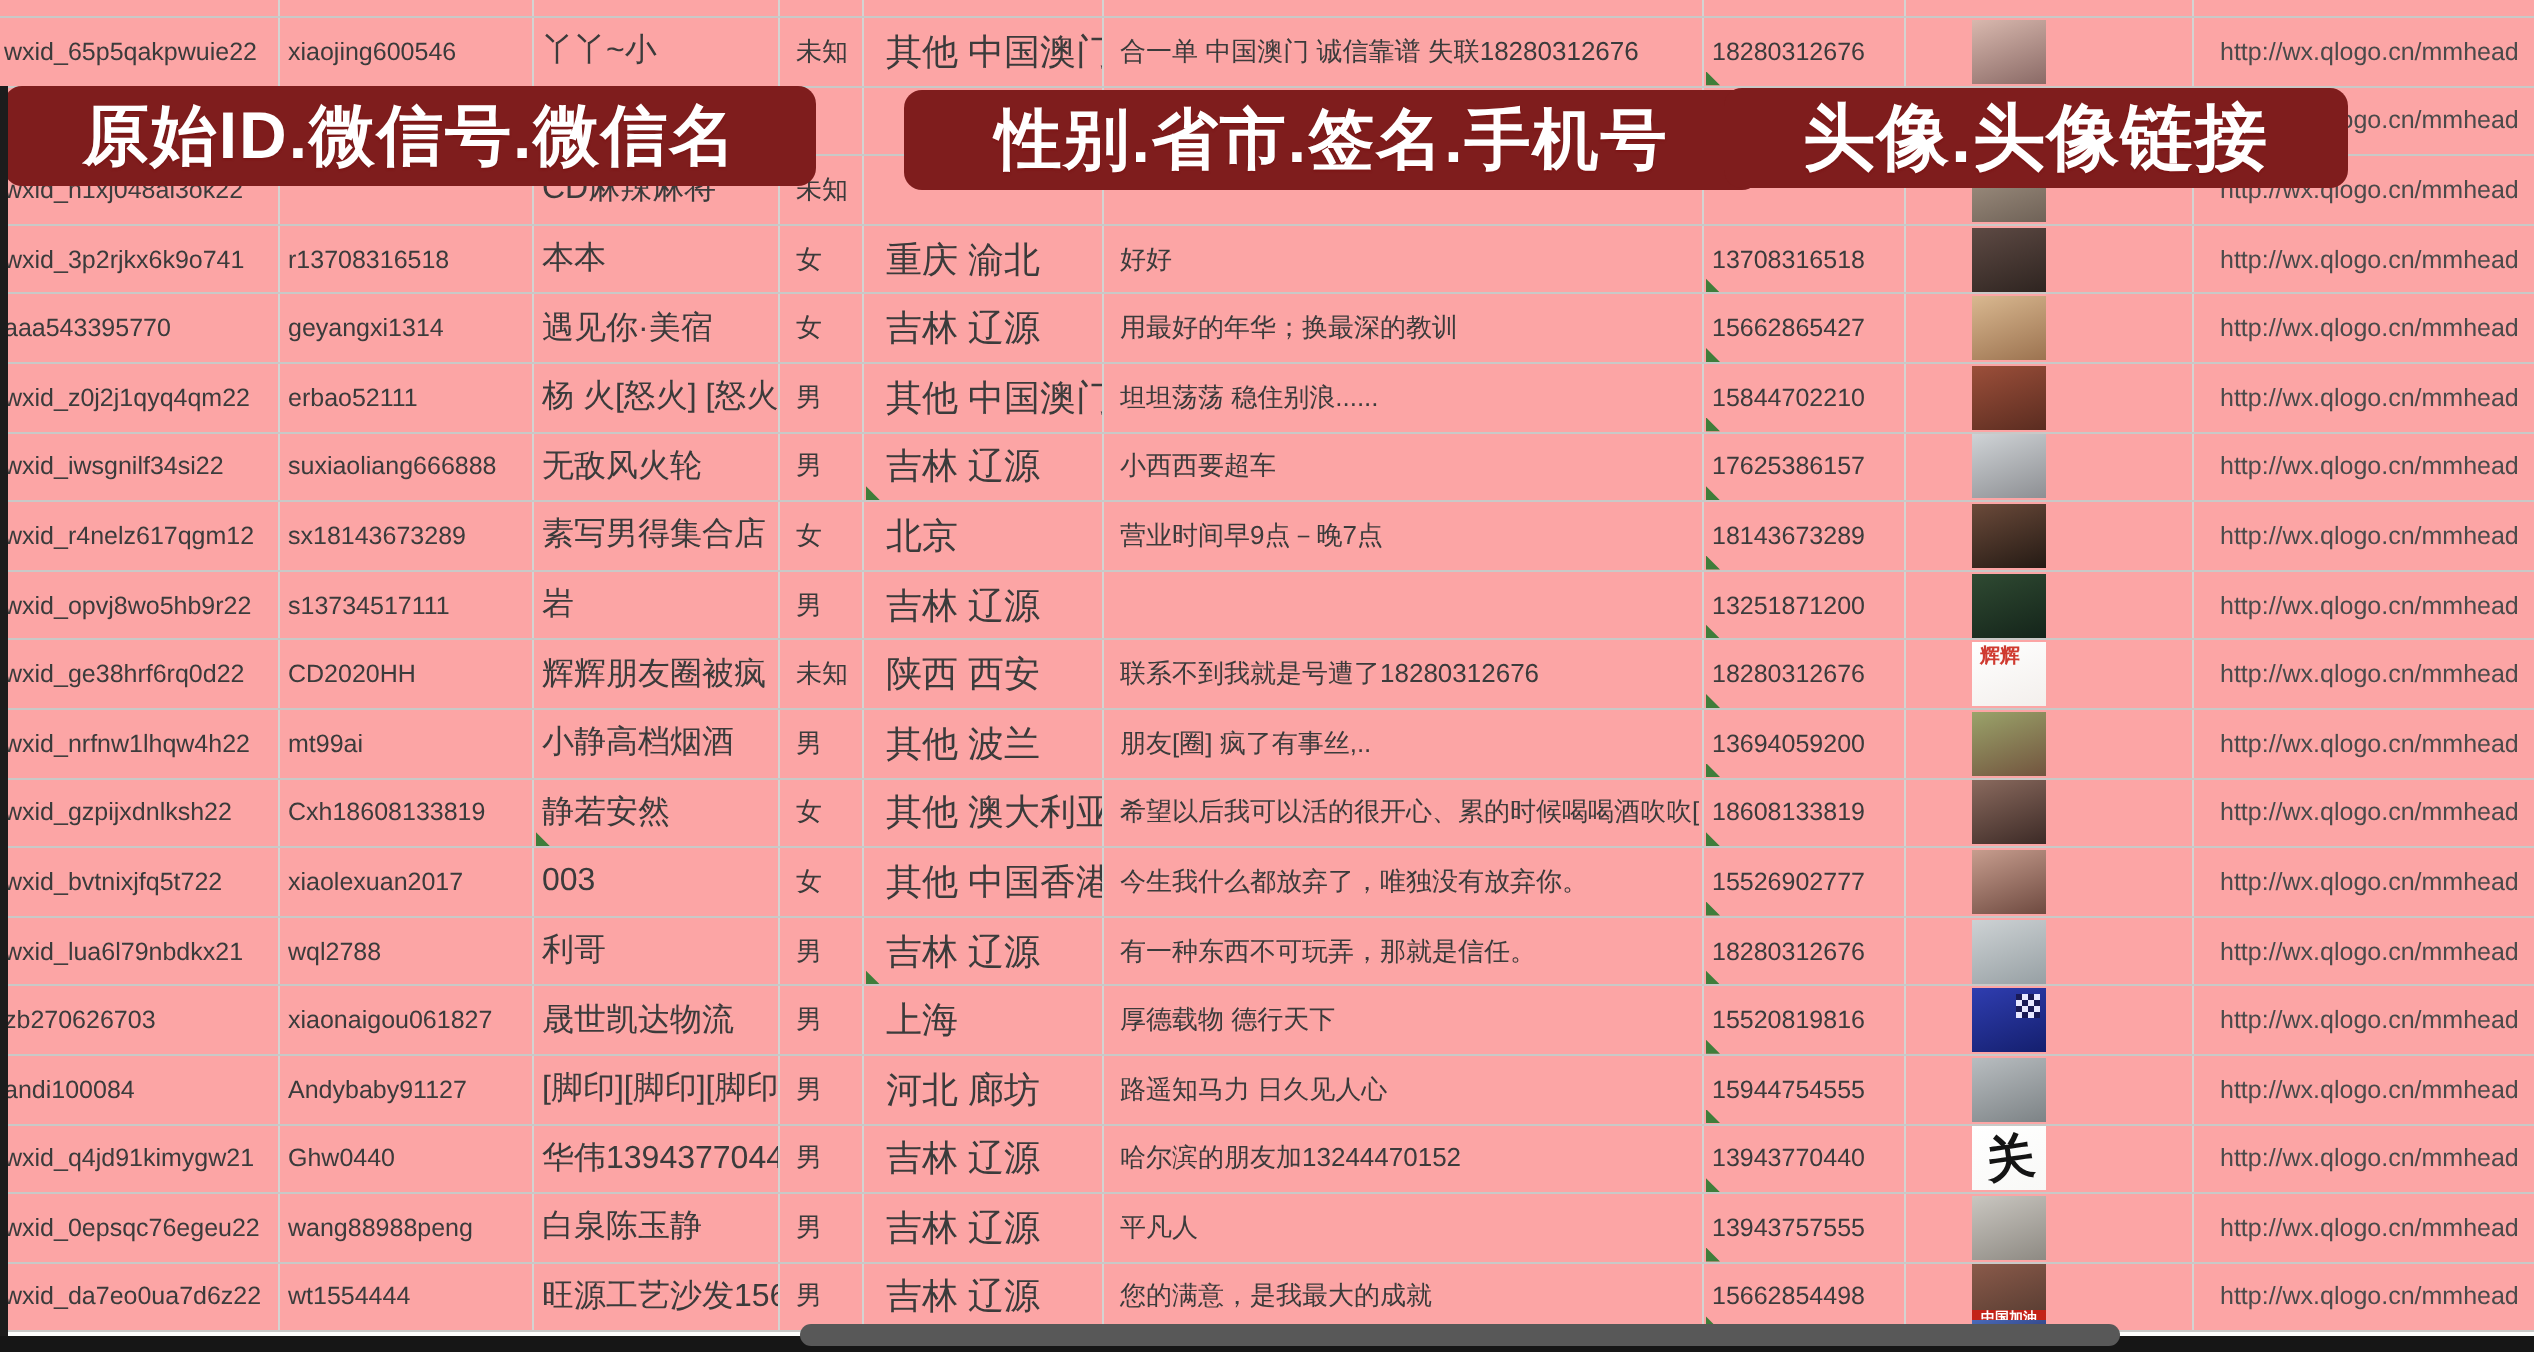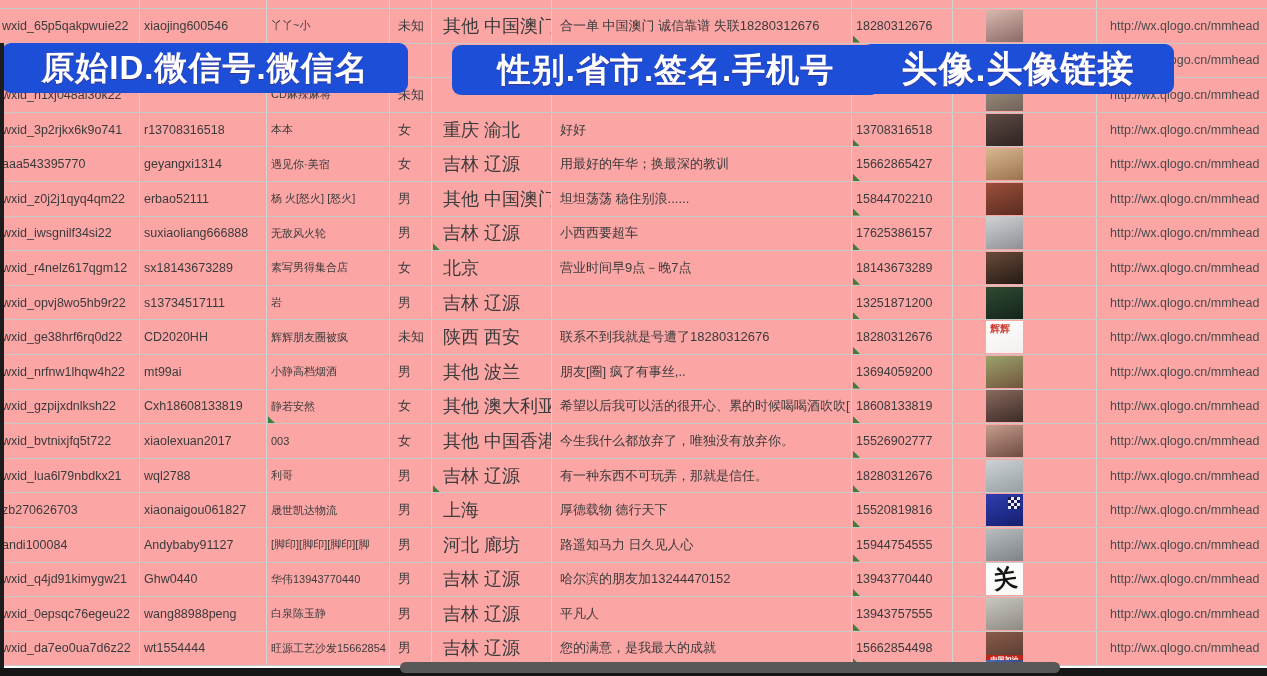--- a/index.html
+++ b/index.html
@@ -9,21 +9,21 @@
 
   
   #sheet { position:absolute; left:0; top:0; width:1267px; }
   .row { display:flex; width:1267px; border-bottom:1px solid #c9c9c7; background:#fca5a5; }
   .row.sliver { height:9px; }
   .row.data { height:34.6px; }
   .cell { position:relative; height:100%; border-right:1px solid #d4d3d1; display:flex;
     align-items:center; overflow:hidden; white-space:nowrap; color:#3b3b3b; font-size:12.5px; }
   .c-id  { width:140px; padding-left:2px; }
   .c-acc { width:127px; padding-left:4px; }
-  .c-name{ width:123px; padding-left:4px; font-size:11px; }
+  .c-name{ width:123px; padding-left:4px; font-size:16px; }
   .c-gen { width:42px;  padding-left:8px; font-size:13px; }
   .c-reg { width:120px; padding-left:11px; font-size:18px; }
   .c-sig { width:300px; padding-left:8px; font-size:13px; }
   .c-ph  { width:101px; padding-left:4px; }
   .c-av  { width:144px; }
   .c-url { width:170px; padding-left:13px; border-right:none; color:#4a4a4a; }
   .pad-phone { padding-left:20px; }
 
   
   .mark { position:absolute; left:1px; bottom:0px; width:7px; height:7px; background:#3f7d3a;
@@ -36,21 +36,21 @@
   .av-red-text   { color:#cf3a30; font-size:10px; font-weight:bold; line-height:1;
     position:absolute; top:3px; left:4px; }
   .av-black-big  { color:#141414; font-size:24px; font-family:"DejaVu Serif","Liberation Serif",serif;
     font-weight:bold; transform:rotate(-8deg); }
   .av-red-strip  { position:absolute; left:0; right:0; bottom:0; height:9px; background:#c32318;
     color:#fff; font-size:7px; text-align:center; line-height:9px; }
   .av-qr { position:absolute; right:3px; top:3px; width:12px; height:12px;
     background:repeating-conic-gradient(#e8e8ff 0 25%, #1a1a55 0 50%) 0 0/6px 6px; }
 
   
-  .banner { position:absolute; background:#1d4ed8; color:#ffffff; border-radius:9px;
+  .banner { position:absolute; background:#7f1d1d; color:#ffffff; border-radius:9px;
     display:flex; align-items:center; justify-content:center; font-weight:bold;
     letter-spacing:1px; z-index:50; text-shadow:0 1px 1px rgba(120,10,10,.35); }
   #banner-left  { left:2px;  top:43px; width:406px; height:50px; font-size:33px; }
   #banner-mid   { left:452px; top:45px; width:428px; height:50px; font-size:33px; }
   #banner-right { left:862px; top:44px; width:312px; height:50px; font-size:36px; }
 
   
   #edge-left  { position:absolute; left:0; top:43px; width:4px;  height:633px; background:#1c1c1c; z-index:55; }
   #edge-bottom{ position:absolute; left:0; top:668px; width:1267px; height:8px; background:#161616; z-index:60; }
   #hscroll-thumb { position:absolute; left:400px; top:662px; width:660px; height:11px;

